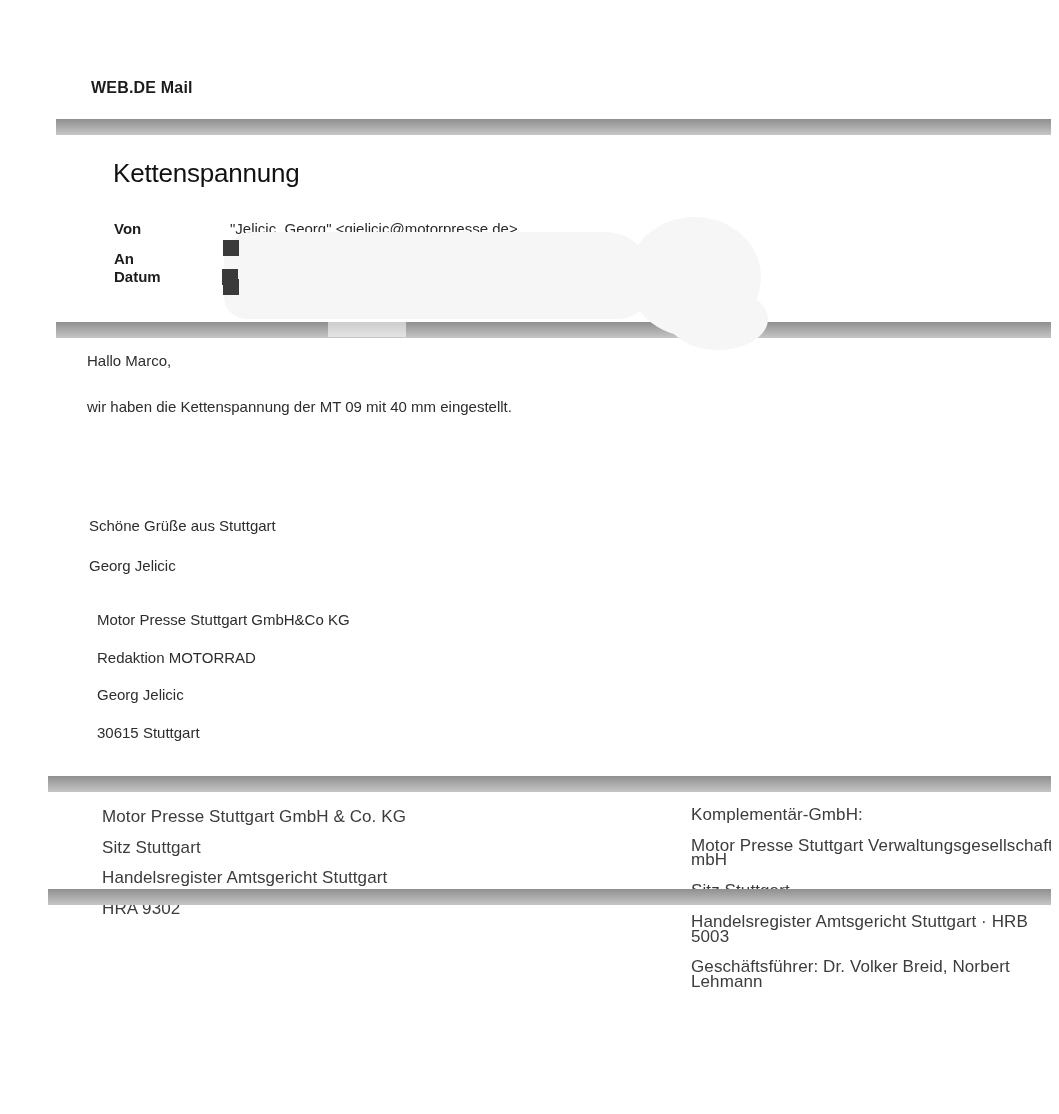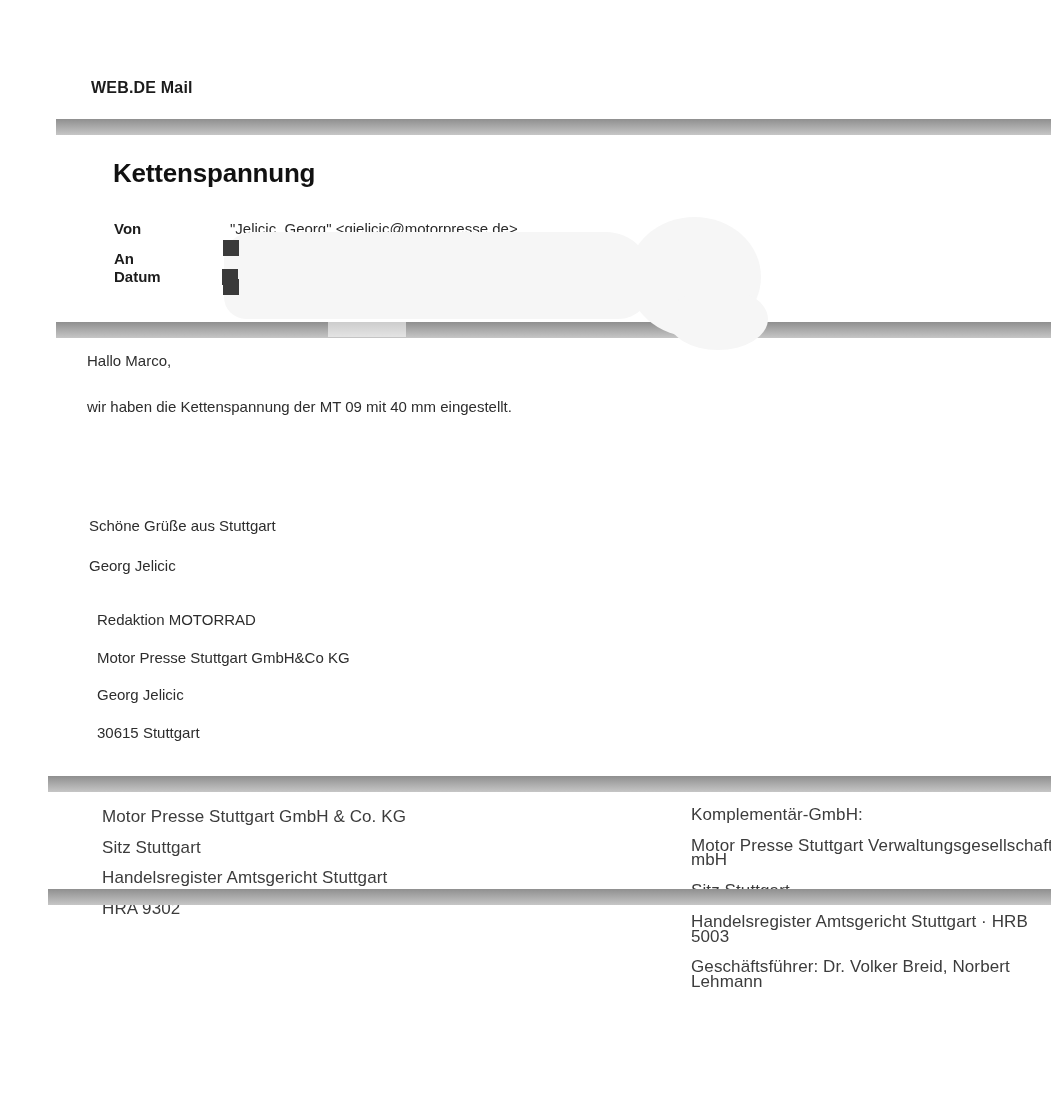--- a/index.html
+++ b/index.html
@@ -30,21 +30,21 @@
   }
   .sep-1 { top: 103px; left: 40px;  right: 0; }
   .sep-2 { top: 306px; left: 40px;  right: 0; }
   .sep-3 { top: 760px; left: 32px;  right: 0; }
   .sep-4 { top: 873px; left: 32px;  right: 0; }
 
   .subject {
     position: absolute;
     left: 89px; top: 134px;
     font-size: 26px;
-    font-weight: bold;
+    font-weight: normal;
     color: #111111;
     letter-spacing: -0.2px;
   }
 
   .hdr-label {
     position: absolute;
     left: 90px;
     font-size: 15px;
     font-weight: bold;
     color: #1c1c1c;
@@ -136,22 +136,22 @@
   <div class="remnant remnant-to-tick"></div>
   <div class="remnant remnant-date-dash"></div>
   <div class="remnant remnant-date-dot"></div>
 
   <div class="body-p p-greeting">Hallo Marco,</div>
   <div class="body-p p-line1">wir haben die Kettenspannung der MT 09 mit 40 mm eingestellt.</div>
   <div class="body-p p-closing">Schöne Grüße aus Stuttgart</div>
   <div class="body-p p-sender">Georg Jelicic</div>
 
   <div class="signature">
+    <div>Motor Presse Stuttgart GmbH&amp;Co KG</div>
     <div>Redaktion MOTORRAD</div>
-    <div>Motor Presse Stuttgart GmbH&amp;Co KG</div>
     <div>Georg Jelicic</div>
     <div>30615 Stuttgart</div>
   </div>
 
   <div class="sep sep-3"></div>
 
   <div class="footer-col footer-left">
     <div>Motor Presse Stuttgart GmbH &amp; Co. KG</div>
     <div>Sitz Stuttgart</div>
     <div>Handelsregister Amtsgericht Stuttgart</div>

